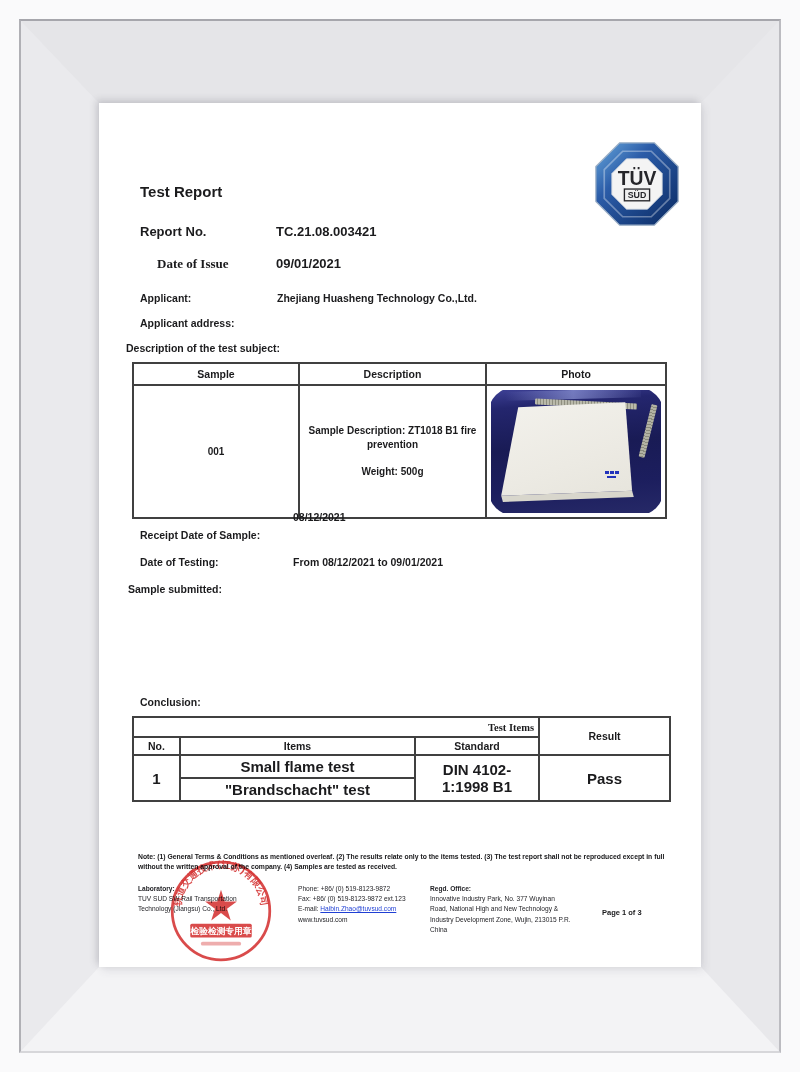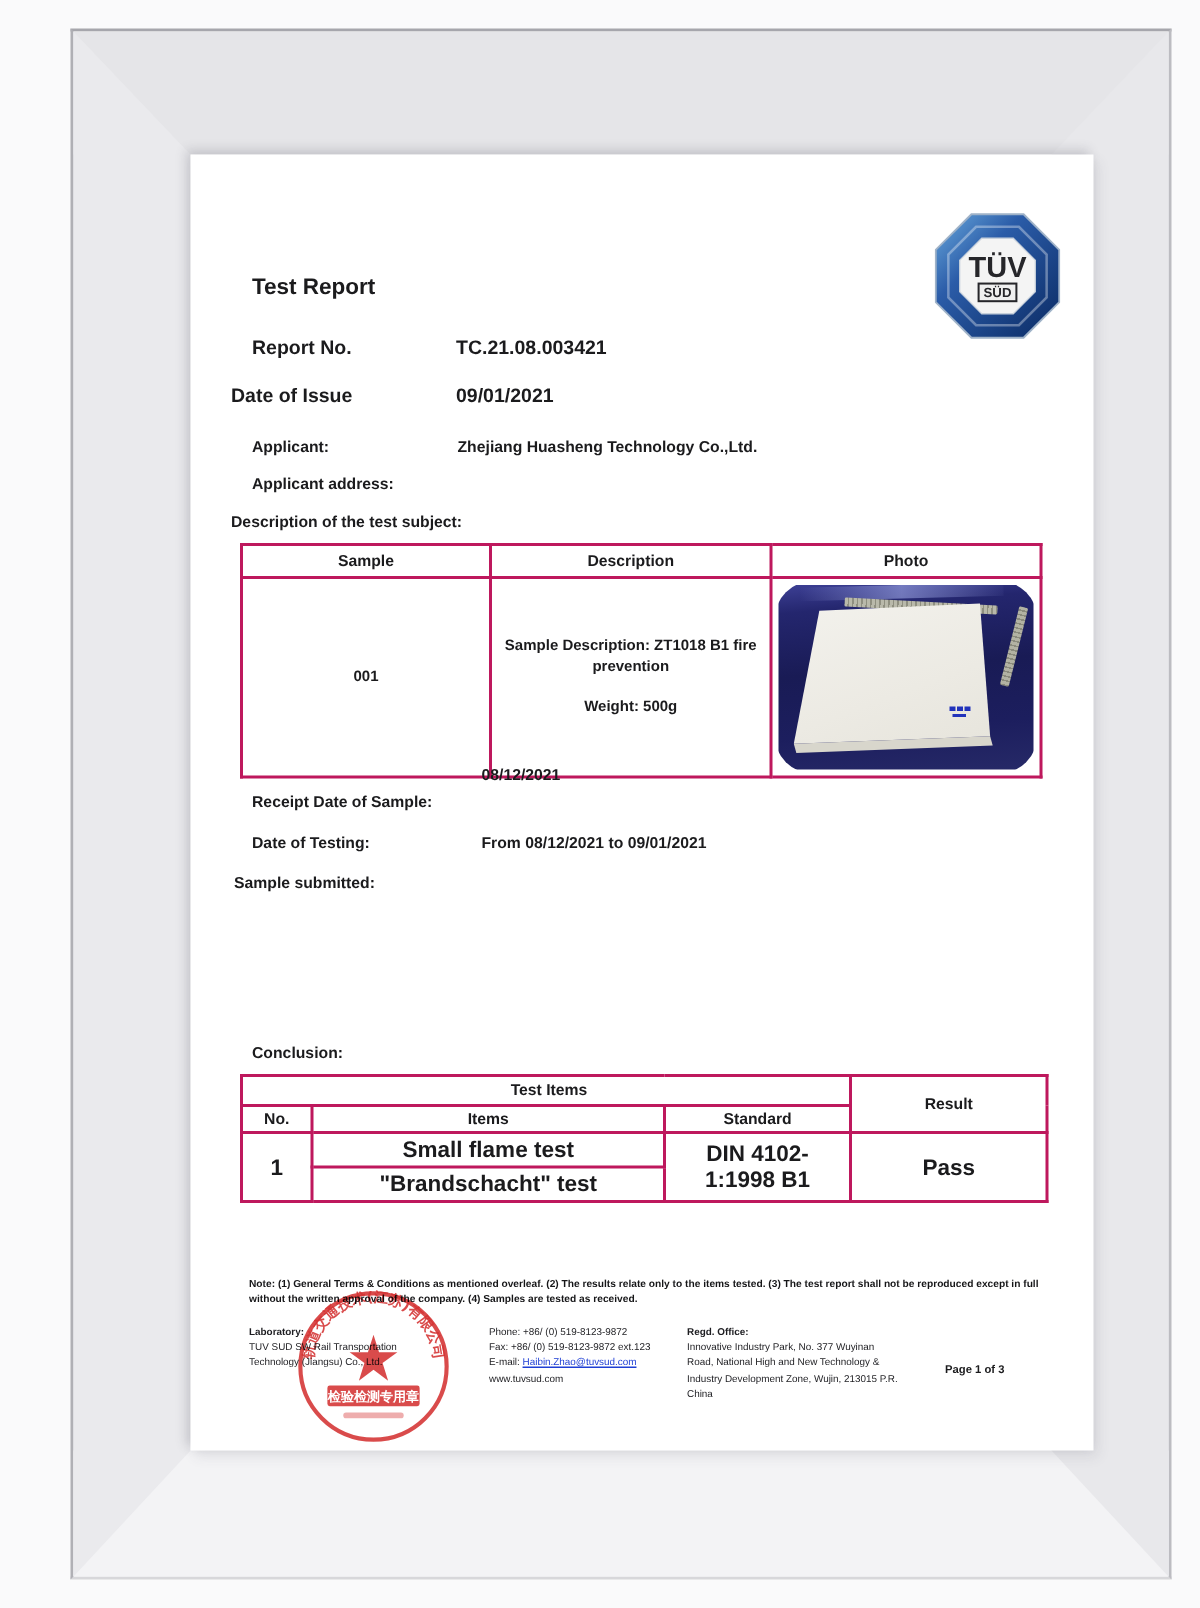--- a/index.html
+++ b/index.html
@@ -2,21 +2,21 @@
 <html><head>
 <meta charset="utf-8">
 <style>
   * { margin:0; padding:0; box-sizing:border-box; }
   html,body { width:800px; height:1072px; }
   body {
     font-family:"Liberation Sans","DejaVu Sans",sans-serif;
     background:#fafafb; position:relative; overflow:hidden;
     -webkit-font-smoothing:antialiased;
   }
-  .scene { position:absolute; inset:0;margin-left:28px; }
+  .scene { position:absolute; inset:0; }
 
   
   .frame-outer-line{
     position:absolute; inset:19px;
     border:2px solid;
     border-color:#a6a6ac #bcbcc1 #d7d7da #b0b0b5;
   }
   .frame-bevel{
     position:absolute; inset:21px;
     border-style:solid;
@@ -38,21 +38,21 @@
   .kv-label{ font-size:10.5px; }
   .kv-value{ font-size:10.5px; }
 
   
   .logo{ position:absolute; left:496px; top:39px; width:84px; height:84px; }
 
   
   table{ border-collapse:collapse; table-layout:fixed; }
   .doc-table{ position:absolute; left:33px; width:533px; }
   .doc-table td, .doc-table th{
-    border:2px solid #be185d; font-size:10px; color:#1b1b1d;
+    border:2px solid #404040; font-size:10px; color:#1b1b1d;
     text-align:center; vertical-align:middle; padding:2px 4px; overflow:hidden;
   }
   .t1{ top:259px; }
   .t1 th{ height:22px; font-size:10.5px; }
   .t1 .body-row td{ height:131px;border-radius:29px; }
   .desc-cell div{ line-height:1.35; }
   .desc-gap{ height:14px; }
   .photo-cell{ padding:4px !important; }
 
   
@@ -94,21 +94,21 @@
       linear-gradient(#2233bb,#2233bb) 2px 5px/9px 2px no-repeat;
   }
 
   .t2{ top:613px; width:537px; }
   .t2 td{ font-size:15px; }
   .t2 .hdr{ font-weight:bold; font-size:10.5px; }
   .t2 .r1 td{ height:20px; }
   .t2 .r2 td{ height:17px; }
   .t2 .r3 td{ height:20px; }
   .t2 .r4 td{ height:20px; }
-  .t2 .left-pad{ text-align:center; padding-left:8px; }
+  .t2 .left-pad{ text-align:right; padding-left:8px;font-family:Liberation Serif, serif; }
 
   
   .note{
     left:39px; top:749px; width:527px; white-space:normal;
     font-size:6.8px; line-height:1.4; font-weight:bold; color:#161618;
   }
   .foot-col{ font-size:6.6px; line-height:1.55; color:#1e1e22; white-space:nowrap; }
   .foot-col .hd{ font-weight:bold; }
   .lab-col{ left:39px; top:781px; }
   .contact-col{ left:199px; top:781px; }
@@ -146,21 +146,21 @@
       <text x="50" y="51" text-anchor="middle" font-size="23" font-weight="bold" fill="#26262a" font-family="Liberation Sans, sans-serif">TÜV</text>
       <rect x="35" y="56" width="30" height="14" fill="#efefef" stroke="#26262a" stroke-width="1.6"></rect>
       <text x="50" y="67" text-anchor="middle" font-size="10.5" font-weight="bold" fill="#26262a" font-family="Liberation Sans, sans-serif">SÜD</text>
     </svg>
 
     <div class="abs b doc-title">Test Report</div>
 
     <div class="abs b kv-label-lg" style="left:41px; top:121px;">Report No.</div>
     <div class="abs b kv-value-lg" style="left:177px; top:121px;">TC.21.08.003421</div>
 
-    <div class="abs b kv-label-lg" style="left:27px; top:153px;">Date of Issue</div>
+    <div class="abs b kv-label-lg" style="left:58px; top:153px;font-family:Liberation Serif, serif;">Date of Issue</div>
     <div class="abs b kv-value-lg" style="left:177px; top:153px;">09/01/2021</div>
 
     <div class="abs b kv-label" style="left:41px; top:189px;">Applicant:</div>
     <div class="abs b kv-value" style="left:178px; top:189px;">Zhejiang Huasheng Technology Co.,Ltd.</div>
 
     <div class="abs b kv-label" style="left:41px; top:214px;">Applicant address:</div>
 
     <div class="abs b kv-label" style="left:27px; top:239px;">Description of the test subject:</div>
 
     <table class="doc-table t1">

